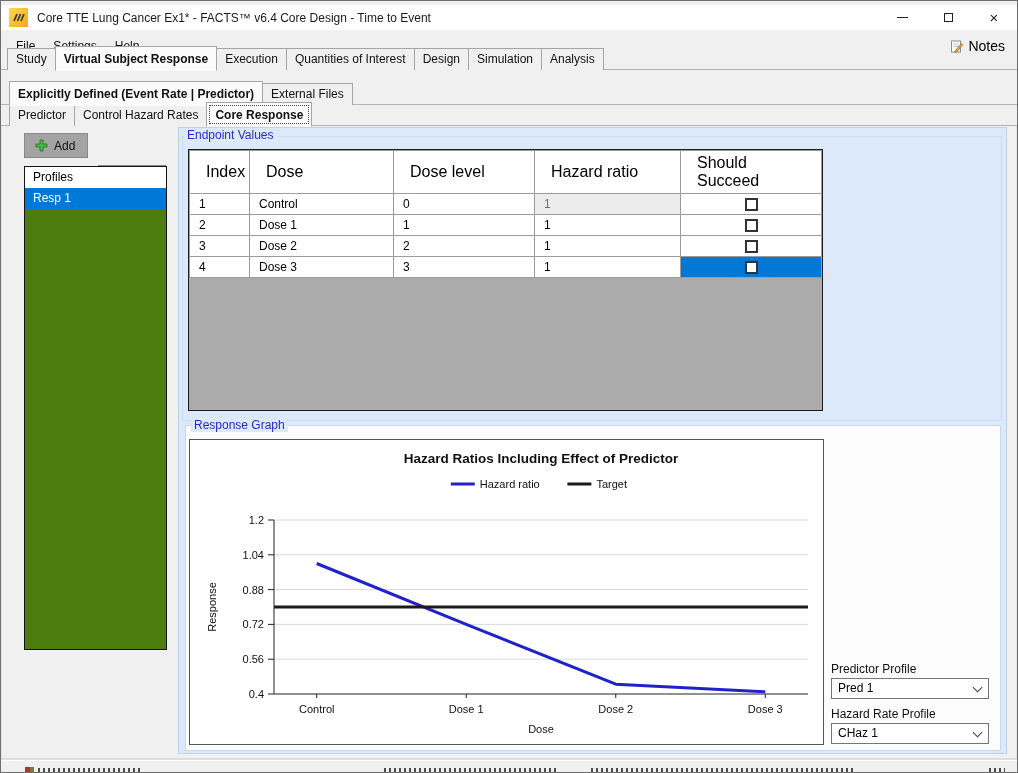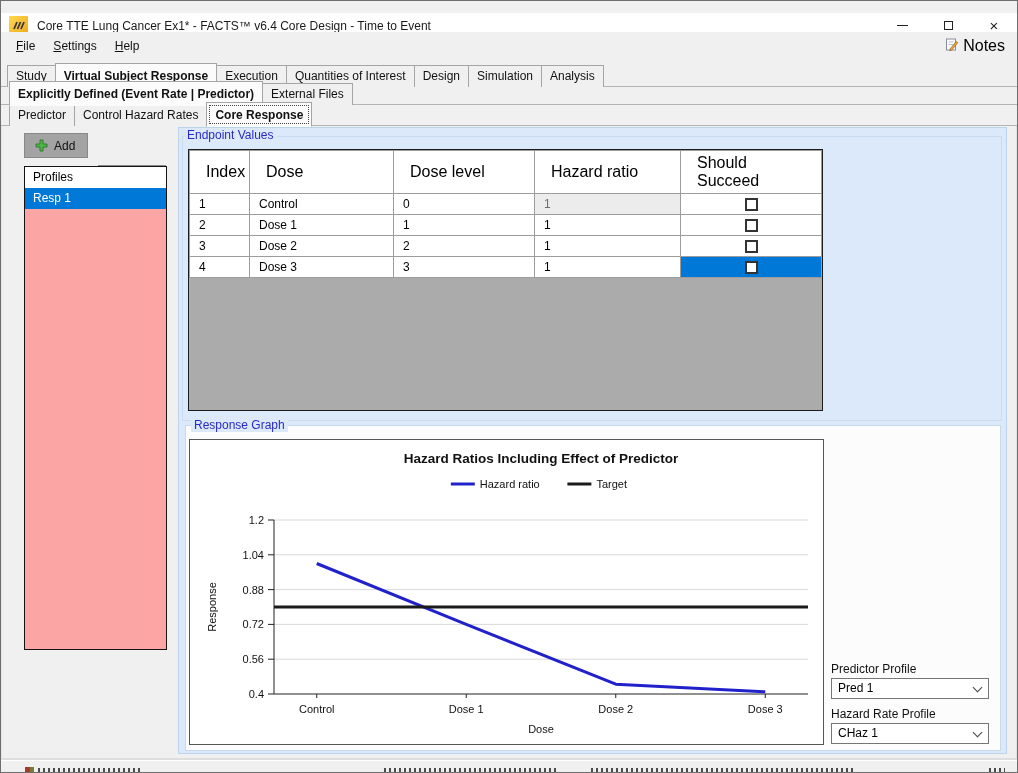--- a/index.html
+++ b/index.html
@@ -3,60 +3,60 @@
 <meta charset="utf-8">
 <style>
   * { box-sizing: border-box; margin: 0; padding: 0; }
   html,body { background:#cfcfcf; }
   body { font-family: "Liberation Sans", sans-serif; }
 
   .window { position:relative; width:1018px; height:773px; background:#f0f0f0;
             border:1px solid #6e6e6e; overflow:hidden; }
 
   
-  .titlebar { position:absolute; left:0; top:12px; right:0; height:25px; background:#ffffff;
+  .titlebar { position:absolute; left:0; top:4px; right:0; height:25px; background:#ffffff;
               display:flex; align-items:center; }
   .app-icon { width:19px; height:19px; margin:0 9px 0 8px; flex:0 0 auto; }
   .title-text { font-size:12px; color:#1a1a1a; white-space:nowrap; }
   .win-controls { margin-left:auto; display:flex; height:100%; }
   .win-btn { width:46px; height:100%; display:flex; align-items:center; justify-content:center; color:#222; }
   .glyph-min { width:11px; height:1px; background:#222; }
   .glyph-max { width:9px; height:9px; border:1px solid #222; background:#fff; }
   .glyph-close { font-size:15px; line-height:1; }
 
   
   .menubar { position:absolute; left:0; top:31px; right:0; height:27px; background:#f0f0f0;
              display:flex; align-items:center; padding:0 6px; }
   .menu-item { font-size:12px; color:#111; padding:4px 9px; }
-  .notes-btn { margin-left:auto; display:flex; align-items:flex-start; gap:4px; font-size:16px; padding:2px 6px; }
+  .notes-btn { margin-left:auto; display:flex; align-items:flex-end; gap:4px; font-size:14px; padding:2px 6px; }
 
   
   .tabstrip { position:absolute; left:0; right:0; display:flex; align-items:flex-end; padding-left:6px; }
   .tabstrip::after { content:''; position:absolute; left:0; right:0; bottom:0; height:1px; background:#b4b4b4; }
   .tab { position:relative; z-index:1; font-size:12px; color:#111; background:#f0f0f0;
          border:1px solid #a5a5a5; border-bottom:none; padding:3px 8px 4px; margin-right:-1px;
          white-space:nowrap; }
   .tab.selected { z-index:3; background:#fbfbfb; padding-top:5px; margin-bottom:-1px;
                   border-bottom:1px solid #fbfbfb;font-weight:bold; }
-  #tabs-l1 { top:63px; height:23px; }
+  #tabs-l1 { top:46px; height:23px; }
   #tabs-l2 { top:81px; height:23px; padding-left:8px; }
   #tabs-l3 { top:104px; height:21px; padding-left:8px; }
   #tabs-l3 .tab.selected { outline:1px dotted #444; outline-offset:-4px; }
 
   
   .content { position:absolute; left:0; top:125px; width:100%; height:635px; background:#f0f0f0;
              border-left:1px solid #e3e3e3; border-right:1px solid #e3e3e3; }
 
   .btn { position:absolute; height:25px; display:flex; align-items:center; gap:6px; padding:0 10px;
          background:#a3a3a3; border:1px solid #898989; font-size:12px; color:#111; }
   #add-btn { left:22px; top:7px; width:64px; }
   #delete-btn { left:96px; top:7px; width:68px;margin-top:32px; }
 
   .profiles { position:absolute; left:22px; top:40px; width:143px; height:484px;
-              background:#fca5a5; border:1px solid #141414; }
+              background:#4d7c0f; border:1px solid #141414; }
   .profiles .hdr { background:#fff; font-size:12px; padding:3px 8px; height:21px; }
   .profile-item { font-size:12px; padding:3px 8px; height:21px; }
   .profile-item.selected { background:#0078d7; color:#fff; }
 
   .blue-panel { position:absolute; left:176px; top:1px; width:829px; height:627px;
                 background:#dbe9fb; border:1px solid #bdd3ec; }
 
   .group-label { position:absolute; font-size:12px; color:#2a2ac4; background:#dbe9fb; padding:0 3px; z-index:2; }
   #ev-label { left:5px; top:0; }
   .ev-groupline { position:absolute; left:3px; top:8px; width:820px; height:285px;

